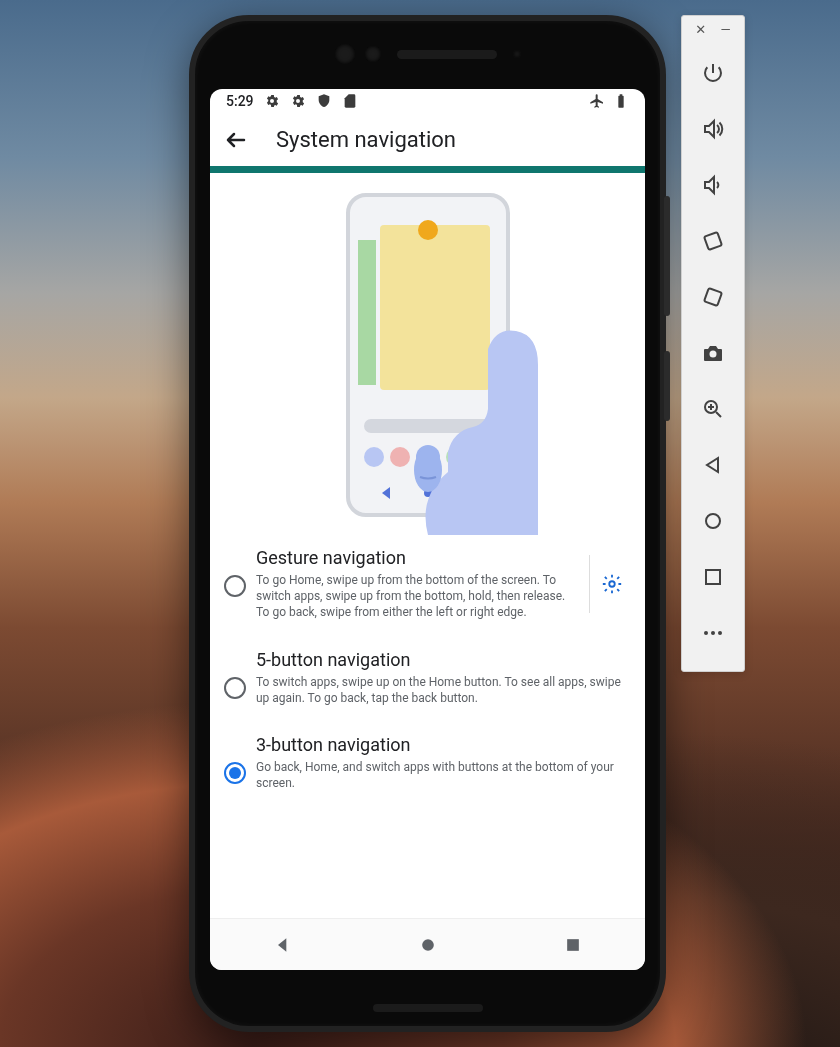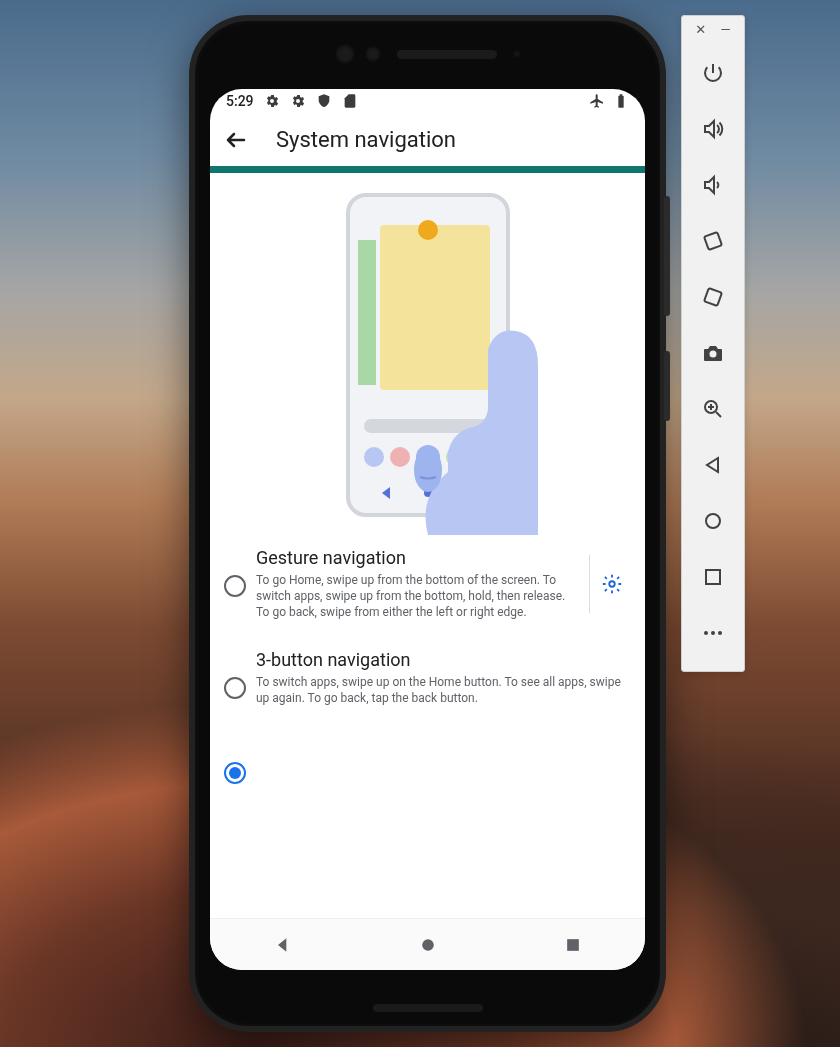--- a/index.html
+++ b/index.html
@@ -41,21 +41,21 @@
   .sensor.big { width:20px; height:20px; }
   .speaker-top { width:100px; height:9px; background:#1b1b1b; border-radius:5px; margin:0 6px; }
   .sensor.small { width:8px;height:8px; }
   .phone-bottom {
     position:absolute; bottom:14px; left:50%; transform:translateX(-50%);
     width:110px; height:8px; background:#1b1b1b; border-radius:5px;
   }
 
   .screen {
     position:absolute; left:15px; right:15px; top:68px; bottom:56px;
-    background:#fff; border-radius:32px; overflow:hidden;
+    background:#fff; border-radius:12px; overflow:hidden;
     display:flex; flex-direction:column;justify-content:center;
   }
 
   
   .statusbar {
     height:24px; display:flex; align-items:center;
     padding:0 16px; font-size:14px; color:#202124; font-weight:500;
   }
   .statusbar .left { display:flex; align-items:center; gap:10px; }
   .statusbar .right { margin-left:auto; display:flex; align-items:center; gap:8px; }
@@ -222,27 +222,31 @@
           <svg viewBox="0 0 24 24">
             <circle cx="12" cy="12" r="3"></circle>
             <path d="M12 2v3M12 19v3M4.2 4.2l2.1 2.1M17.7 17.7l2.1 2.1M2 12h3M19 12h3M4.2 19.8l2.1-2.1M17.7 6.3l2.1-2.1"></path>
           </svg>
         </div>
       </div>
 
       <div class="option">
         <div class="radio"></div>
         <div class="opt-text">
-          <div class="opt-title">3-button navigation</div>
+          <div class="opt-title">5-button navigation</div>
           <div class="opt-desc">To switch apps, swipe up on the Home button. To see all apps, swipe up again. To go back, tap the back button.</div>
         </div>
       </div>
 
       <div class="option">
         <div class="radio selected"></div>
+        <div class="opt-text">
+          <div class="opt-title">3-button navigation</div>
+          <div class="opt-desc">Go back, Home, and switch apps with buttons at the bottom of your screen.</div>
+        </div>
       </div>
 
     </div>
 
     <div class="navbar">
       <svg viewBox="0 0 24 24">
           <polygon points="16,4 16,20 6,12"></polygon>
         </svg>
       <svg viewBox="0 0 24 24">
           <circle cx="12" cy="12" r="7"></circle>

